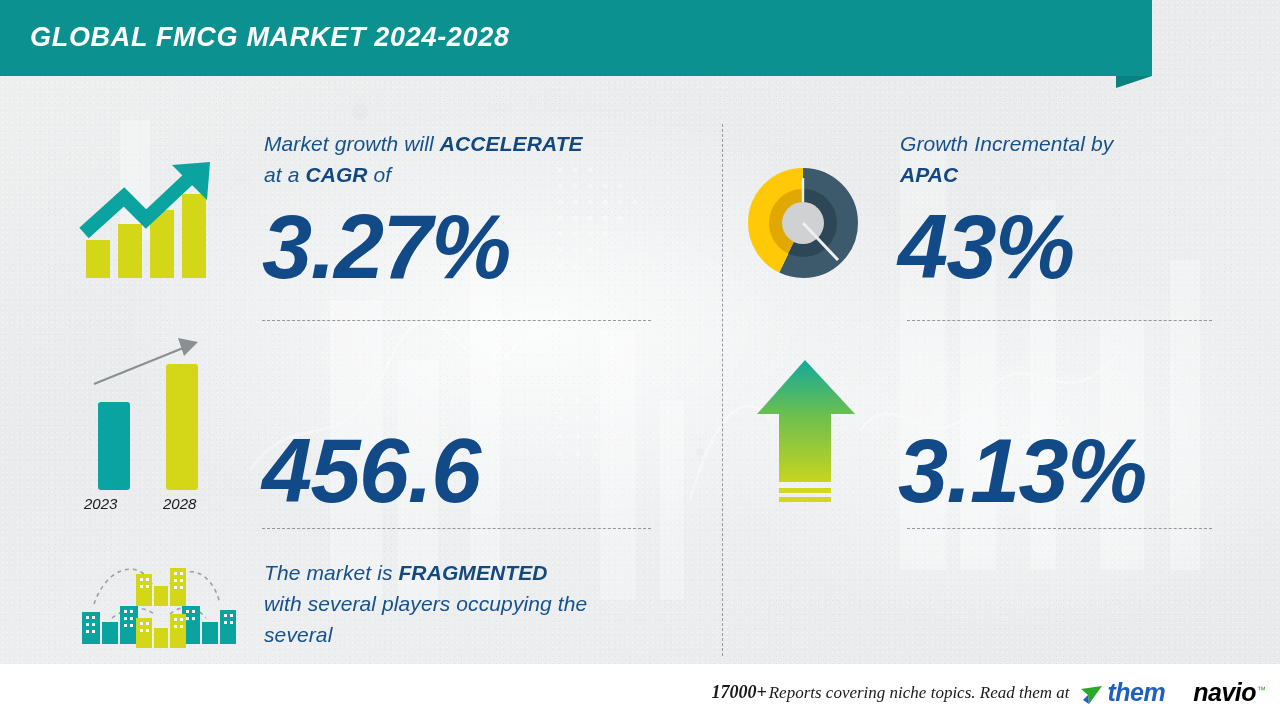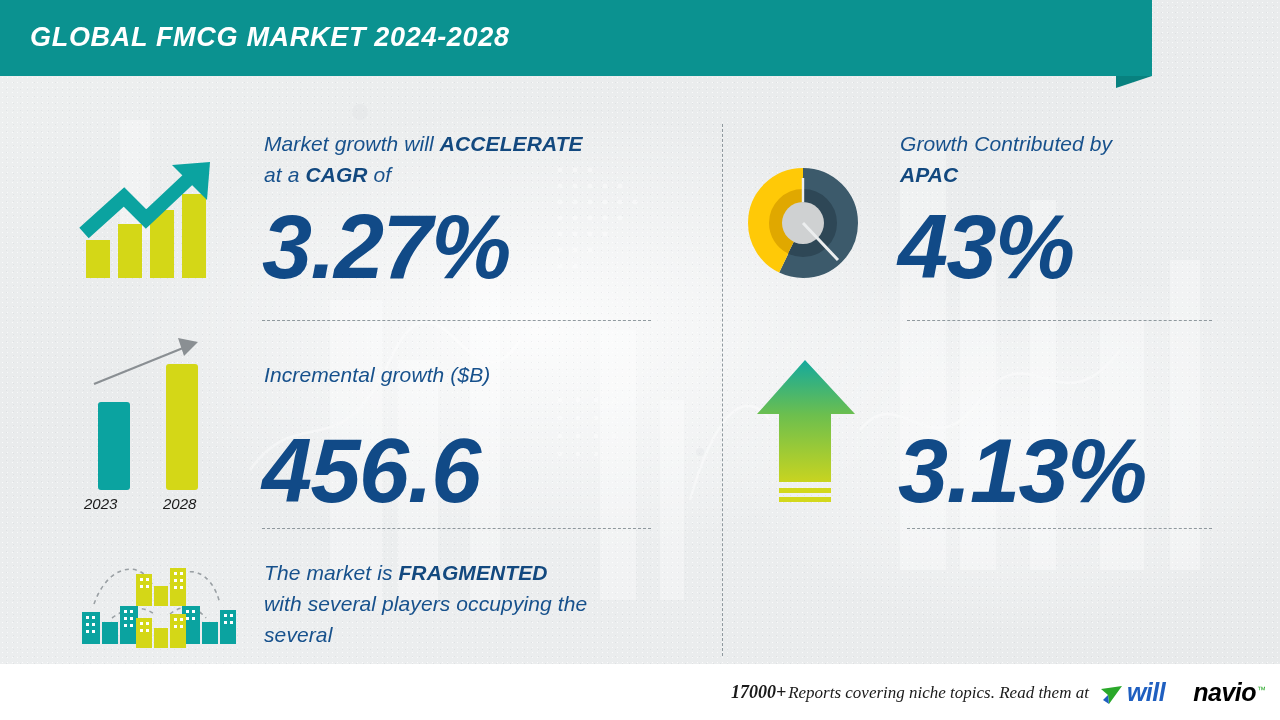--- a/index.html
+++ b/index.html
@@ -326,21 +326,20 @@
         <rect x="102" y="69" width="3" height="3"></rect>
     </g>
   </svg>
 
   <div class="stat-label lbl-cagr">
     <span>Market growth will </span><b>ACCELERATE</b><br>
     <span>at a </span><b>CAGR</b><span> of</span>
   </div>
   <div class="big-number num-cagr">3.27%</div>
 
-  <div class="stat-label lbl-incr">Incremental growth ($B)</div>
   <div class="big-number num-incr">456.6</div>
 
   <div class="stat-label lbl-frag">
     <span>The market is </span><b>FRAGMENTED</b><br>
     <span>with several players occupying the</span><br>
     <span>several</span>
   </div>
 
   <svg class="icon icon-donut" width="110" height="110" viewBox="0 0 110 110">
 
@@ -350,21 +349,21 @@
     <circle cx="55" cy="55" r="27" fill="none" stroke="#2e4756" stroke-width="14" stroke-dasharray="96.8 72.8" stroke-dashoffset="0" transform="rotate(-90 55 55)"></circle>
     <circle cx="55" cy="55" r="27" fill="none" stroke="#e0a800" stroke-width="14" stroke-dasharray="72.8 96.8" stroke-dashoffset="-96.8" transform="rotate(-90 55 55)"></circle>
 
     <circle cx="55" cy="55" r="21" fill="#cfd1d2"></circle>
 
     <line x1="55" y1="10" x2="55" y2="34" stroke="#eceeef" stroke-width="2.4"></line>
     <line x1="55" y1="55" x2="90" y2="92" stroke="#eceeef" stroke-width="3"></line>
   </svg>
 
   <div class="stat-label lbl-apac">
-    <span>Growth Contributed by</span><br>
+    <span>Growth Incremental by</span><br>
     <b>APAC</b>
   </div>
   <div class="big-number num-apac">43%</div>
 
   <svg class="icon icon-arrow-up" width="104" height="152" viewBox="0 0 104 152">
     <defs>
       <linearGradient id="arrowGrad" x1="0" y1="0" x2="0" y2="1">
         <stop offset="0%" stop-color="#13a99d"></stop>
         <stop offset="45%" stop-color="#6cbf4e"></stop>
         <stop offset="100%" stop-color="#c8d420"></stop>
@@ -379,20 +378,20 @@
 
   <div class="footer">
     <div class="footer-inner">
       <span class="footer-count">17000+</span>
       <span class="footer-text">Reports covering niche topics. Read them at</span>
       <span class="logo">
         <svg width="26" height="24" viewBox="0 0 26 24" style="margin-right:2px;">
           <path d="M2 6 L 23 3 L 10 21 L 9 12 Z" fill="#2aa82a"></path>
           <path d="M9 12 L 10 21 L 4 17 Z" fill="#1f5fc0"></path>
         </svg>
-        <span class="logo-word logo-tech">will</span>
+        <span class="logo-word logo-tech">them</span>
         <span class="logo-word logo-navio">navio</span>
         <span class="logo-tm">™</span>
       </span>
     </div>
   </div>
 
 </div>
 
 </body></html>

